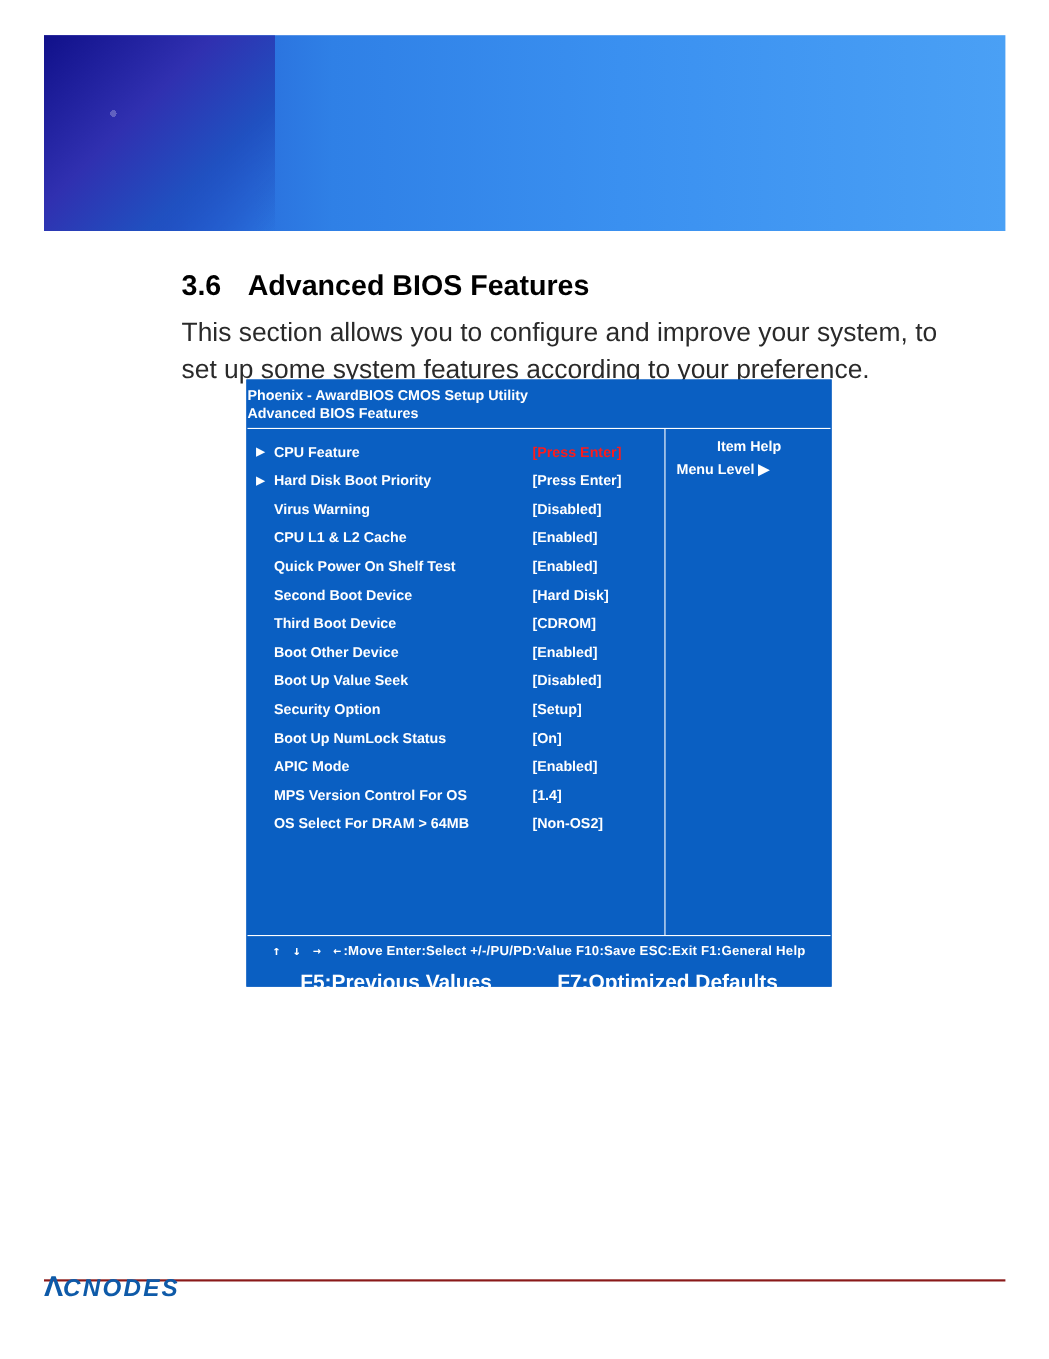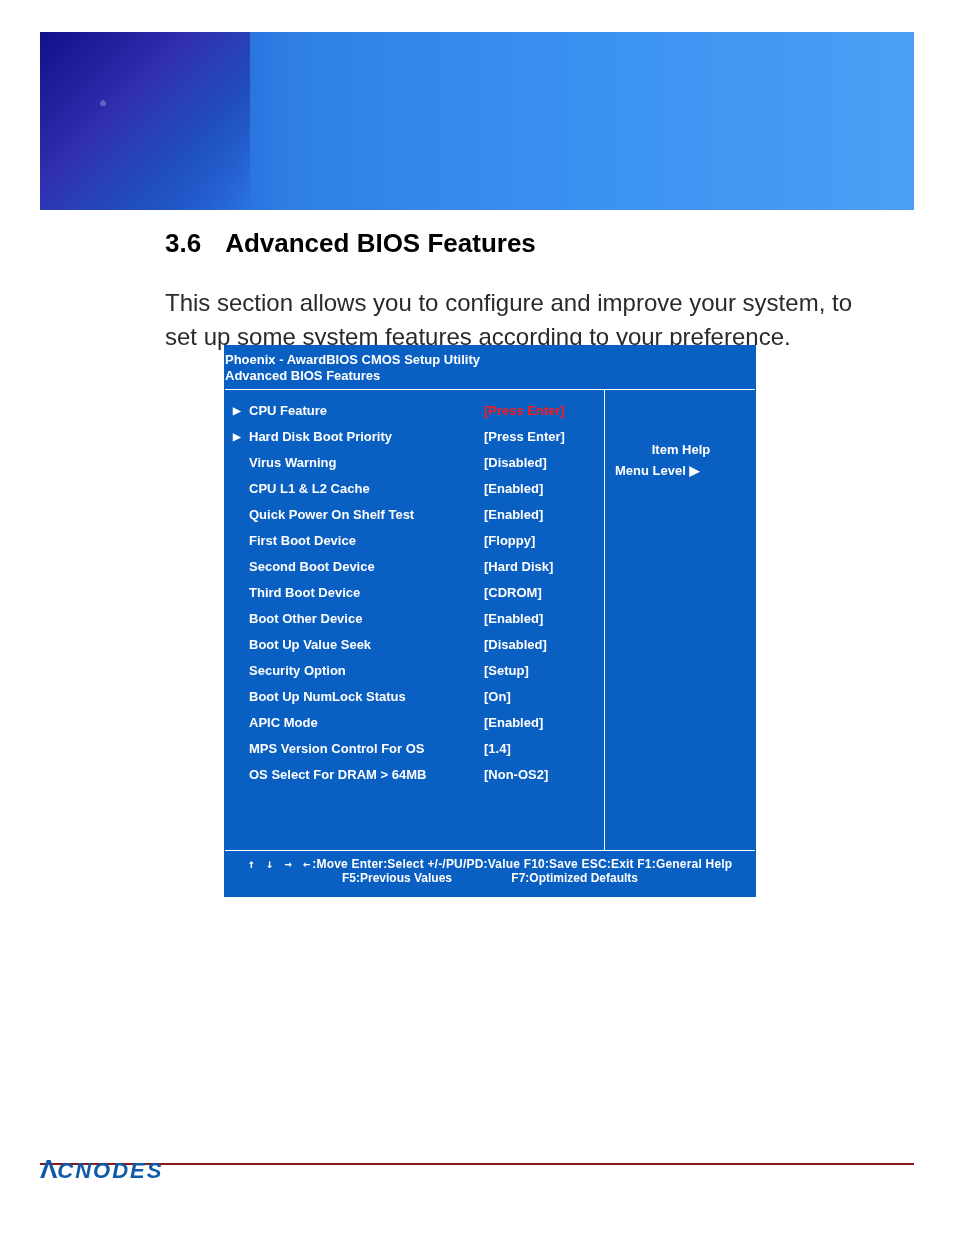--- a/index.html
+++ b/index.html
@@ -22,21 +22,21 @@
   .banner-art {
     position: absolute;
     left: 0; top: 0; width: 210px; height: 100%;
     background:
       radial-gradient(circle at 30% 40%, rgba(255,255,255,0.25) 0 3px, transparent 3px),
       linear-gradient(135deg, #10108a 0%, #3030b0 40%, #2050c0 70%, transparent 100%);
     filter: blur(0.3px);
   }
   .section-heading {
     position: absolute;
-    top: 228px;
+    top: 244px;
     left: 165px;
     font-size: 26px;
     font-weight: bold;
     color: #000;
   }
   .section-number {
     display: inline-block;
     margin-right: 24px;
   }
   .section-desc {
@@ -88,30 +88,30 @@
     width: 16px;
     font-size: 10px;
   }
   .row-label {
     flex: 1;
   }
   .row-value {
     width: 112px;
   }
   .value-red { color: #ff1a1a; }
-  .help-title { text-align: center; margin-bottom: 6px; margin-top: 44px; }
+  .help-title { text-align: center; margin-bottom: 6px; }
   .menu-level { white-space: nowrap; }
   .bios-footer {
     border-top: 1px solid #fff;
     text-align: center;
     padding: 6px 6px 8px 6px;
     font-size: 12px;
   }
-  .footer-line1 { margin-bottom: 0; letter-spacing: 0.2px; }
-  .footer-line2 span { display: inline-block; margin: 0 28px; font-size: 12px; }
+  .footer-line1 { margin-bottom: 12px; letter-spacing: 0.2px; }
+  .footer-line2 span { display: inline-block; margin: 0 28px; font-size: 19px; }
   .arrow-glyphs { font-family: monospace; letter-spacing: 2px; }
   .page-rule {
     position: absolute;
     left: 40px; right: 40px;
     bottom: 70px;
     border: none;
     border-top: 2px solid #8a1a1a;
   }
   .brand-logo {
     position: absolute;
@@ -166,25 +166,20 @@
         </div>
         <div class="bios-row">
           <span class="row-marker"></span>
           <span class="row-label">CPU L1 &amp; L2 Cache</span>
           <span class="row-value">[Enabled]</span>
         </div>
         <div class="bios-row">
           <span class="row-marker"></span>
           <span class="row-label">Quick Power On Shelf Test</span>
           <span class="row-value">[Enabled]</span>
-        </div>
-        <div class="bios-row">
-          <span class="row-marker"></span>
-          <span class="row-label">First Boot Device</span>
-          <span class="row-value">[Floppy]</span>
         </div>
         <div class="bios-row">
           <span class="row-marker"></span>
           <span class="row-label">Second Boot Device</span>
           <span class="row-value">[Hard Disk]</span>
         </div>
         <div class="bios-row">
           <span class="row-marker"></span>
           <span class="row-label">Third Boot Device</span>
           <span class="row-value">[CDROM]</span>

